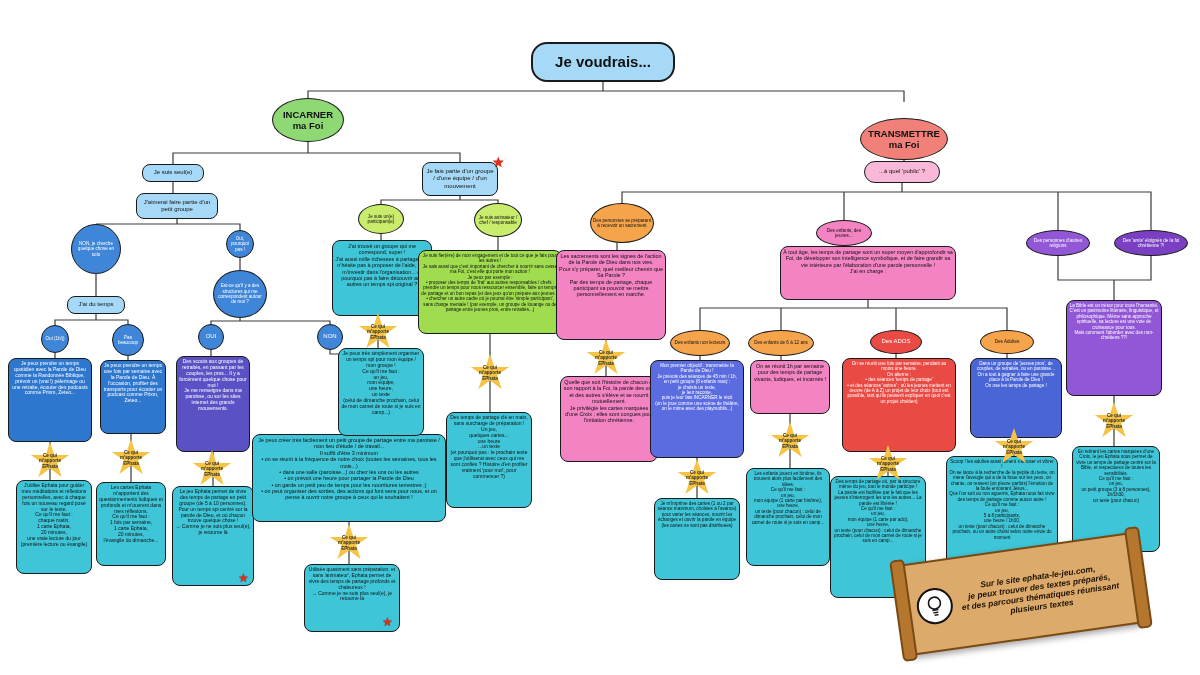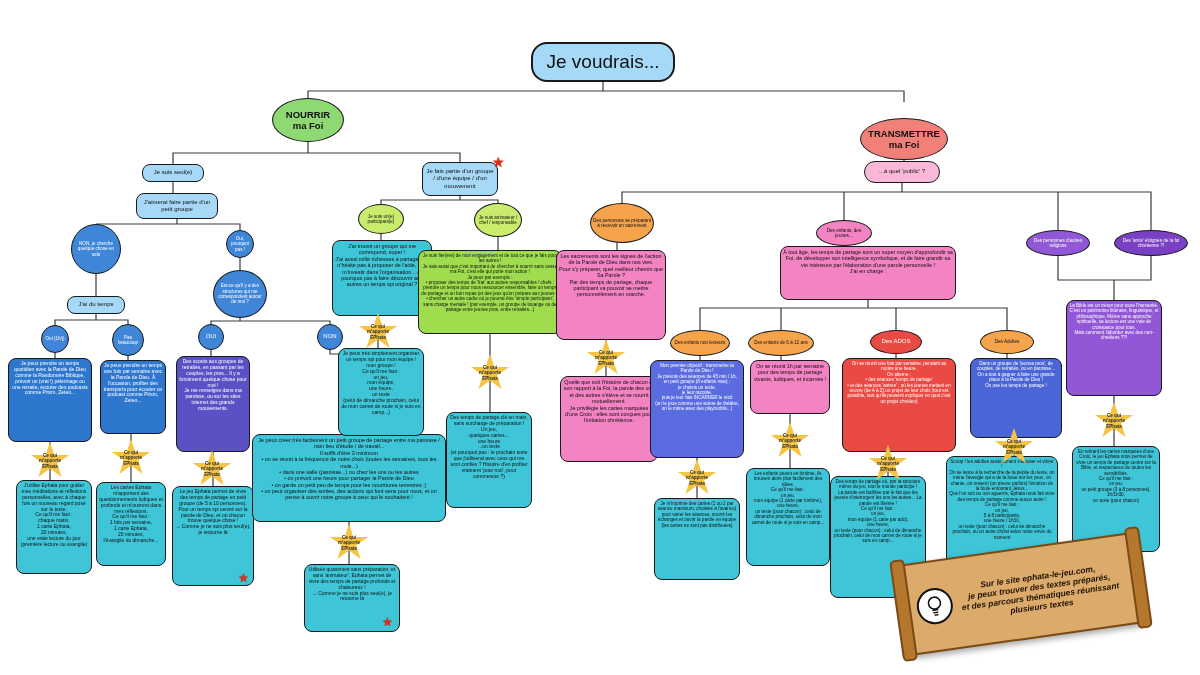--- a/index.html
+++ b/index.html
@@ -9,21 +9,21 @@
   .top{align-items:flex-start}
   .r8{border-radius:8px}
   .r12{border-radius:16px}
   .ell{border-radius:50%}
   .wt{color:#fff}
   .f45{font-size:4.6px}
   .f5{font-size:5px}
   .f55{font-size:5.4px}
   .f6{font-size:6px}
   .f9{font-size:9.5px;font-weight:bold}
-  .f15{font-size:19px;font-weight:normal}
+  .f15{font-size:15px;font-weight:bold}
   .c-lightblue{background:#a6d9f7}
   .c-green{background:#8ed973}
   .c-salmon{background:#f08078}
   .c-bluecircle{background:#3f86d8}
   .c-blue{background:#2e77cf}
   .c-teal{background:#3ec6d8}
   .c-purple{background:#5a52c4}
   .c-lightgreen{background:#c9ec6d}
   .c-greenbox{background:#9fdd4f}
   .c-pinklight{background:#f9b8d8}
@@ -47,21 +47,21 @@
 </head>
 <body>
 
 <div id="canvas">
 
   <svg id="wires" viewBox="0 0 1200 675">
     <path d="M603 82 V91 H308 V98 M603 82 V91 H904 V102 M308 142 V153 H173 V164 M308 142 V153 H460 V162 M173 182 V193 M177 219 V224 H96 M177 219 V224 H240 V230 M96 274 V296 M96 314 V320 H55 V325 M96 314 V320 H128 V324 M55 353 V358 M128 356 V360 M50 442 V480 M131 434 V482 M240 258 V270 M240 318 V321 H211 V324 M240 318 V321 H330 V324 M211 350 V356 M330 350 V354 H349 V434 M213 452 V486 M349 522 V564 M460 196 V200 H381 V204 M460 196 V200 H498 V203 M381 234 V240 M498 237 V250 M378 316 V348 M490 334 V412 M904 144 V161 M902 183 V192 H622 V203 M902 183 V192 H844 V220 M902 183 V192 H1058 V230 M902 183 V192 H1151 V230 M617 243 V250 M606 340 V376 M868 300 V308 H700 V330 M868 300 V308 H781 V330 M868 300 V308 H896 V330 M868 300 V308 H1007 V330 M700 356 V360 M781 356 V360 M896 354 V358 M1007 354 V358 M697 458 V498 M790 414 V468 M888 452 V476 M1014 438 V456 M1058 256 V280 H1114 V300 M1151 256 V280 H1114 M1114 396 V446" fill="none" stroke="#3a3a3a" stroke-width="1.2"></path>
   </svg>
 
   <div class="node r12 c-lightblue f15" style="left:531px;top:42px;width:144px;height:40px;border-width:2px">Je voudrais...</div>
-  <div class="node ell c-green f9" style="left:272px;top:98px;width:72px;height:44px">NOURRIR
+  <div class="node ell c-green f9" style="left:272px;top:98px;width:72px;height:44px">INCARNER
 ma Foi</div>
   <div class="node ell c-salmon f9" style="left:860px;top:118px;width:88px;height:42px">TRANSMETTRE
 ma Foi</div>
 
   <div class="node r8 c-lightblue f6" style="left:142px;top:164px;width:62px;height:18px">Je suis seul(e)</div>
   <div class="node r8 c-lightblue f6" style="left:136px;top:193px;width:82px;height:26px">J'aimerai faire partie d'un petit groupe</div>
   <div class="node ell c-bluecircle f45 wt" style="left:71px;top:224px;width:50px;height:50px">NON, je cherche quelque chose en solo</div>
   <div class="node ell c-bluecircle f45 wt" style="left:226px;top:230px;width:28px;height:28px">Oui, pourquoi pas !</div>
   <div class="node r8 c-lightblue f6" style="left:67px;top:296px;width:58px;height:18px">J'ai du temps</div>
   <div class="node ell c-bluecircle f45 wt" style="left:41px;top:325px;width:28px;height:28px">Oui (1h/j)</div>

